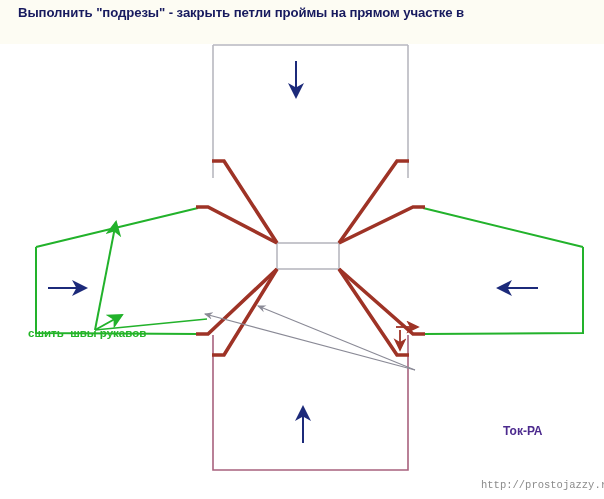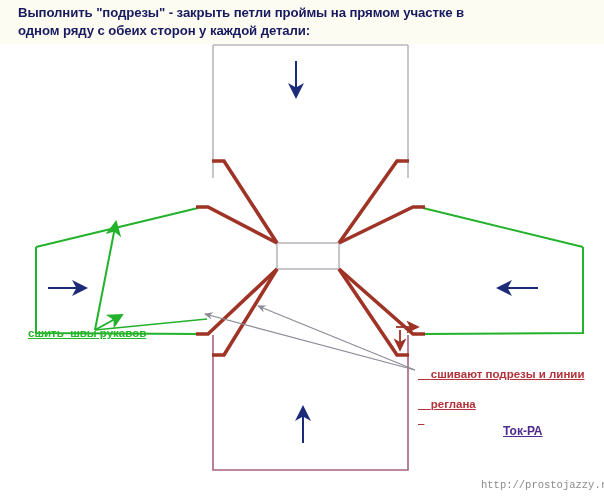--- a/index.html
+++ b/index.html
@@ -50,21 +50,20 @@
     left: 0;
     top: 0;
     width: 604px;
     height: 499px;
     display: block;
   }
   .lbl {
     position: absolute;
     font-weight: bold;
     white-space: pre;
-    text-decoration: underline;
   }
   #label-sleeve-seams {
     left: 28px;
     top: 327px;
     font-size: 11.5px;
     color: #25b528;
   }
   #label-raglan-seams {
     left: 418px;
     top: 352px;
@@ -92,21 +91,20 @@
 </head>
 <body>
 
 <div id="page">
 
   <div id="canvas-area"></div>
 
   <div id="header">
     <div id="title-text">
       <span>Выполнить "подрезы" - закрыть петли  проймы на прямом участке в</span><br>
-      <span>одном ряду с обеих  сторон у каждой детали:</span>
     </div>
   </div>
 
   <svg class="diagram" viewBox="0 0 604 499">
     <defs>
       <marker id="ar-navy" markerWidth="9" markerHeight="9" refX="7" refY="4" orient="auto">
         <path d="M0,0 L8,4 L0,8 L2.2,4 Z" fill="#1c2a7a"></path>
       </marker>
       <marker id="ar-green" markerWidth="9" markerHeight="9" refX="7" refY="4" orient="auto">
         <path d="M0,0 L8,4 L0,8 L2.2,4 Z" fill="#22b22b"></path>
@@ -168,22 +166,18 @@
     </g>
 
     <g fill="none" stroke="#8a8a96" stroke-width="1.1">
       <line x1="415" y1="370" x2="205" y2="314" marker-end="url(#ar-gray)"></line>
       <line x1="415" y1="370" x2="258" y2="306" marker-end="url(#ar-gray)"></line>
     </g>
   </svg>
 
   <div class="lbl" id="label-sleeve-seams">сшить  швы рукавов</div>
 
-  <div class="lbl" id="label-raglan-seams">
-    <span>сшивают подрезы и линии</span><br>
-    <span>реглана</span>
-  </div>
 
   <div class="lbl" id="label-signature">Ток-РА</div>
 
   <div id="watermark">http://prostojazzy.ru/</div>
 
 </div>
 
 </body></html>

